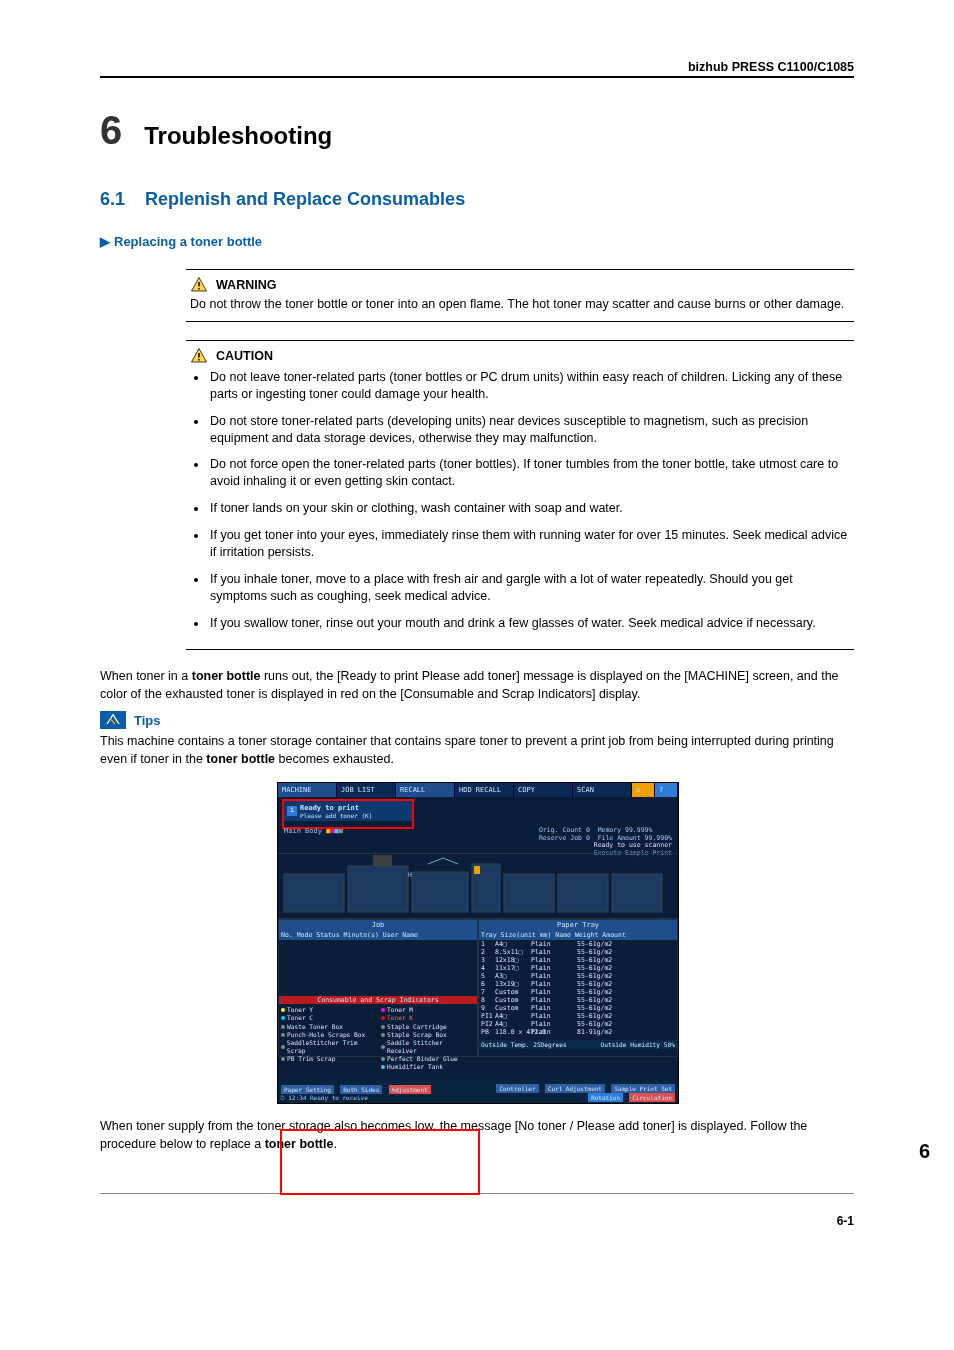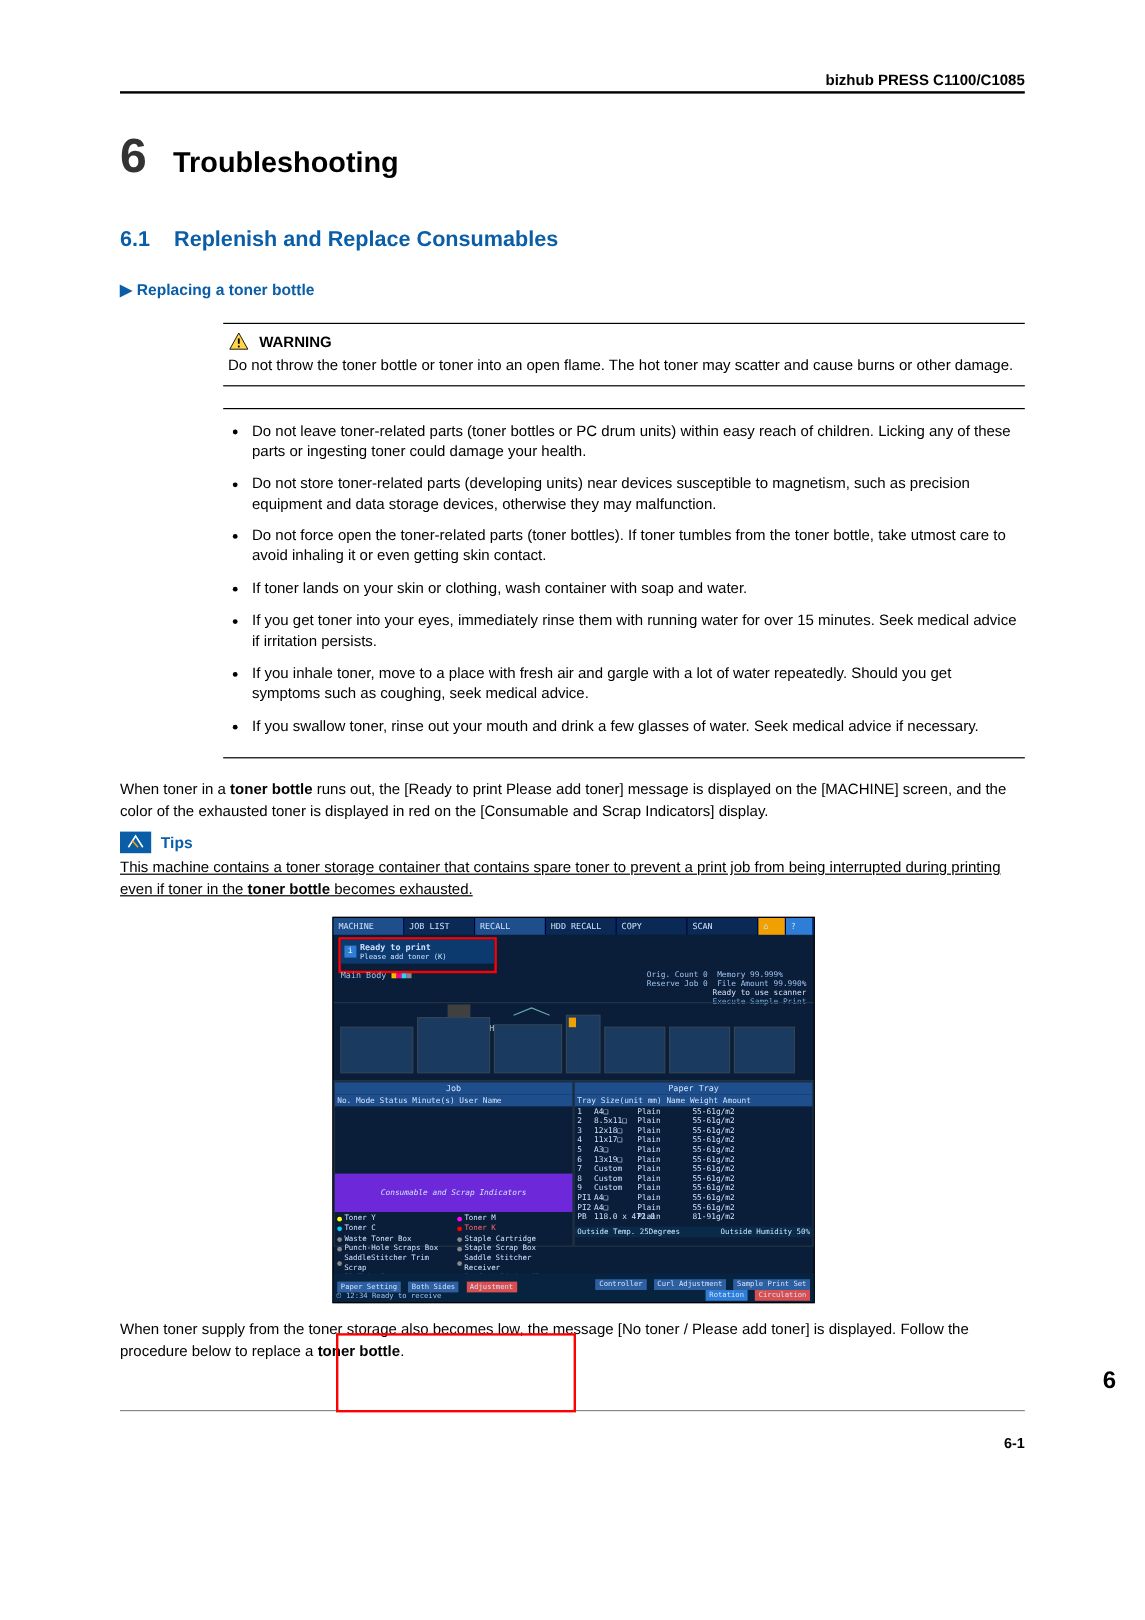--- a/index.html
+++ b/index.html
@@ -52,21 +52,21 @@
   .job-panel, .tray-panel { flex:1; border:1px solid #234;}
   .panel-hdr { background:#1e4f8c; text-align:center; padding:1px; font-size:7px;}
   .job-cols { background:#1e4f8c; font-size:6.5px; padding:1px 2px;}
   .tray-table { font-size:6.5px;}
   .tray-row { display:flex; padding:0 2px;}
   .tray-row span { white-space:nowrap;}
   .tray-row .c1{width:14px;} .tray-row .c2{width:36px;} .tray-row .c3{width:46px;} .tray-row .c4{width:46px;} .tray-row .c5{width:18px;text-align:right;}
   .ind-cell { width:10px; height:5px; background:#1e4f8c; margin-left:2px;}
   .ind-cell.low{background:#f0c000;}
   .ind-cell.full{background:#6fdc6f;}
-  .consum-hdr { background:#6d28d9; text-align:center; font-size:6.5px; padding:12px;font-style:italic;}
+  .consum-hdr { background:#b91c1c; text-align:center; font-size:6.5px; padding:0;}
   .consum-grid { font-size:6.2px; padding:2px; line-height:1.3;}
   .consum-grid .item { display:flex; align-items:center; gap:2px;}
   .consum-grid .dot { width:4px;height:4px;border-radius:50%;}
   .bottom-bar { position:absolute; bottom:0; left:0; right:0; height:22px; background:#07233f; display:flex; justify-content:space-between; align-items:flex-end; padding:1px 2px;}
   .btn-sm { font-size:6px; padding:1px 3px; margin:0 1px; display:inline-block;}
   .side-num { position: absolute; right: 24px; font-size: 20px; font-weight: bold;}
   .footer { margin-top: 40px; border-top: 1px solid #888; padding-top: 20px; text-align: right; font-weight: bold; font-size: 12px;}
 </style>
 </head>
 <body>
@@ -97,20 +97,30 @@
           <rect x="11" y="8" width="2" height="6" fill="#000"></rect>
           <rect x="11" y="16" width="2" height="2" fill="#000"></rect>
         </svg>
     </span>
     <strong class="label">WARNING</strong>
   </div>
   <div class="box-text">Do not throw the toner bottle or toner into an open flame. The hot toner may scatter and cause burns or other damage.</div>
 </div>
 
 <div class="box">
+  <div class="box-header">
+    <span class="warn-icon">
+      <svg viewBox="0 0 24 24">
+          <path d="M12 2 L22 20 L2 20 Z" fill="#ffd54a" stroke="#000" stroke-width="1"></path>
+          <rect x="11" y="8" width="2" height="6" fill="#000"></rect>
+          <rect x="11" y="16" width="2" height="2" fill="#000"></rect>
+        </svg>
+    </span>
+    <strong class="label">CAUTION</strong>
+  </div>
   <ul class="bullets">
     <li>Do not leave toner-related parts (toner bottles or PC drum units) within easy reach of children. Licking any of these parts or ingesting toner could damage your health.</li>
     <li>Do not store toner-related parts (developing units) near devices susceptible to magnetism, such as precision equipment and data storage devices, otherwise they may malfunction.</li>
     <li>Do not force open the toner-related parts (toner bottles). If toner tumbles from the toner bottle, take utmost care to avoid inhaling it or even getting skin contact.</li>
     <li>If toner lands on your skin or clothing, wash container with soap and water.</li>
     <li>If you get toner into your eyes, immediately rinse them with running water for over 15 minutes. Seek medical advice if irritation persists.</li>
     <li>If you inhale toner, move to a place with fresh air and gargle with a lot of water repeatedly. Should you get symptoms such as coughing, seek medical advice.</li>
     <li>If you swallow toner, rinse out your mouth and drink a few glasses of water. Seek medical advice if necessary.</li>
   </ul>
 </div>
@@ -121,21 +131,21 @@
 
 <div class="tips-row">
   <span class="tips-badge">
     <svg viewBox="0 0 24 20">
         <path d="M3 16 L12 2 L21 16" fill="none" stroke="#fff" stroke-width="2"></path>
         <path d="M8 8 L15 16" stroke="#f6a500" stroke-width="2"></path>
       </svg>
   </span>
   <span class="tips-text">Tips</span>
 </div>
-<p class="body" style="margin-top:2px;text-decoration:underline;">
+<p class="body" style="margin-top:2px;">
   <span>This machine contains a toner storage container that contains spare toner to prevent a print job from being interrupted during printing even if toner in the </span><strong>toner bottle</strong><span> becomes exhausted.</span>
 </p>
 
 <div class="screenshot">
   <div class="screen-frame">
     <div class="top-tabs">
       <div class="top-tab lt">MACHINE</div>
       <div class="top-tab dk">JOB LIST</div>
       <div class="top-tab lt">RECALL</div>
       <div class="top-tab dk">HDD RECALL</div>

